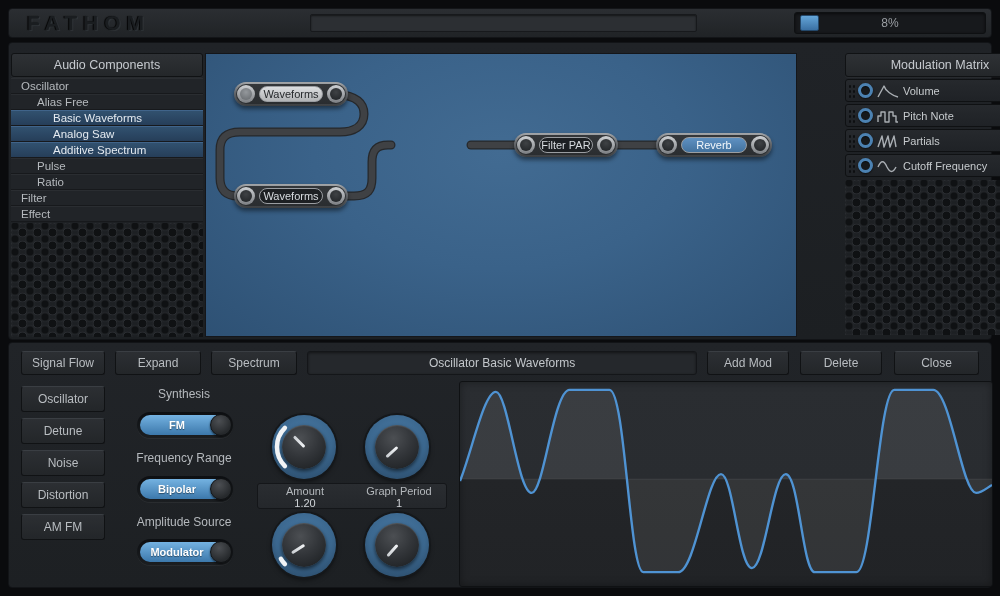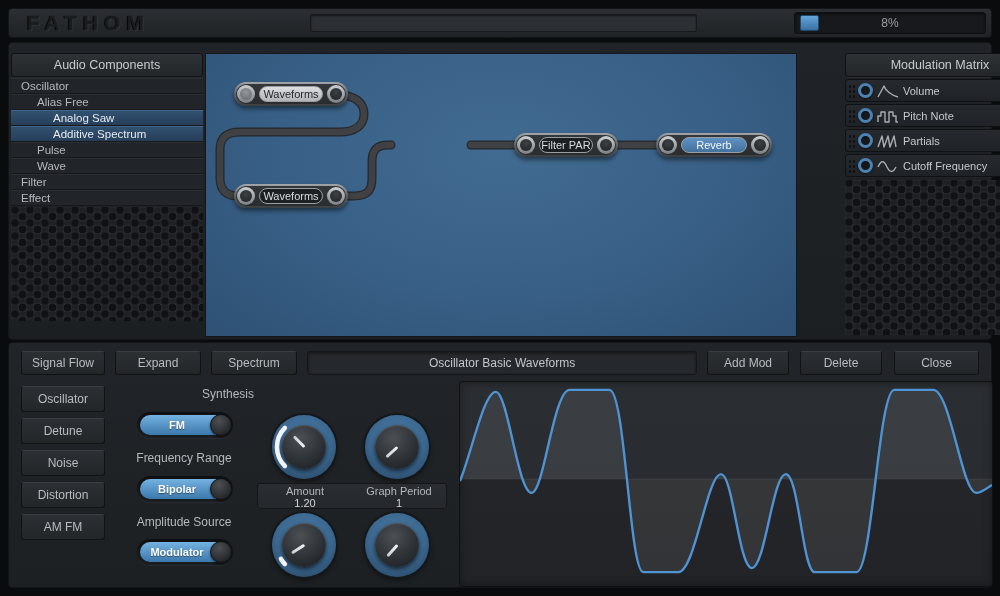--- a/index.html
+++ b/index.html
@@ -132,24 +132,25 @@
     </div>
   </div>
 
   <div class="rack">
 
     <div class="sidebar">
       <div class="panelheader">Audio Components</div>
       <div class="tree">
         <div class="treeitem ind0">Oscillator</div>
         <div class="treeitem ind1">Alias Free</div>
+        <div class="treeitem ind2 sel">Basic Waveforms</div>
         <div class="treeitem ind2 sel">Analog Saw</div>
         <div class="treeitem ind2 sel">Additive Spectrum</div>
         <div class="treeitem ind1">Pulse</div>
-        <div class="treeitem ind1">Wave</div>
+        <div class="treeitem ind1">Ratio</div>
         <div class="treeitem ind0">Filter</div>
         <div class="treeitem ind0">Effect</div>
       </div>
       <div class="sidegrille grille"></div>
     </div>
 
     <div class="graph">
       <svg class="cables" width="590" height="282" viewBox="0 0 590 282">
         <g fill="none" stroke="#26282b" stroke-width="9" stroke-linecap="round">
           <path d="M 131 40 C 152 42 158 50 158 60 C 158 72 148 78 134 78 L 34 78 C 20 78 14 84 14 96 L 14 124 C 14 136 20 142 32 142 L 39 142"></path>
@@ -278,21 +279,21 @@
     <div class="tbtn" style="left:698px;top:8px;width:82px;">Add Mod</div>
     <div class="tbtn" style="left:791px;top:8px;width:82px;">Delete</div>
     <div class="tbtn" style="left:885px;top:8px;width:85px;">Close</div>
 
     <div class="tbtn sbtn" style="left:12px;top:43px;width:84px;">Oscillator</div>
     <div class="tbtn sbtn" style="left:12px;top:75px;width:84px;">Detune</div>
     <div class="tbtn sbtn" style="left:12px;top:107px;width:84px;">Noise</div>
     <div class="tbtn sbtn" style="left:12px;top:139px;width:84px;">Distortion</div>
     <div class="tbtn sbtn" style="left:12px;top:171px;width:84px;">AM FM</div>
 
-    <div class="tglabel" style="left:105px;top:44px;text-align:right;">Synthesis</div>
+    <div class="tglabel" style="left:105px;top:44px;">Synthesis</div>
     <div class="toggle" style="left:128px;top:69px;">
       <div class="toggle-track">
           <span>FM</span>
         <span class="toggle-knob"></span>
         </div>
     </div>
     <div class="tglabel" style="left:105px;top:108px;">Frequency Range</div>
     <div class="toggle" style="left:128px;top:133px;">
       <div class="toggle-track">
           <span>Bipolar</span>

